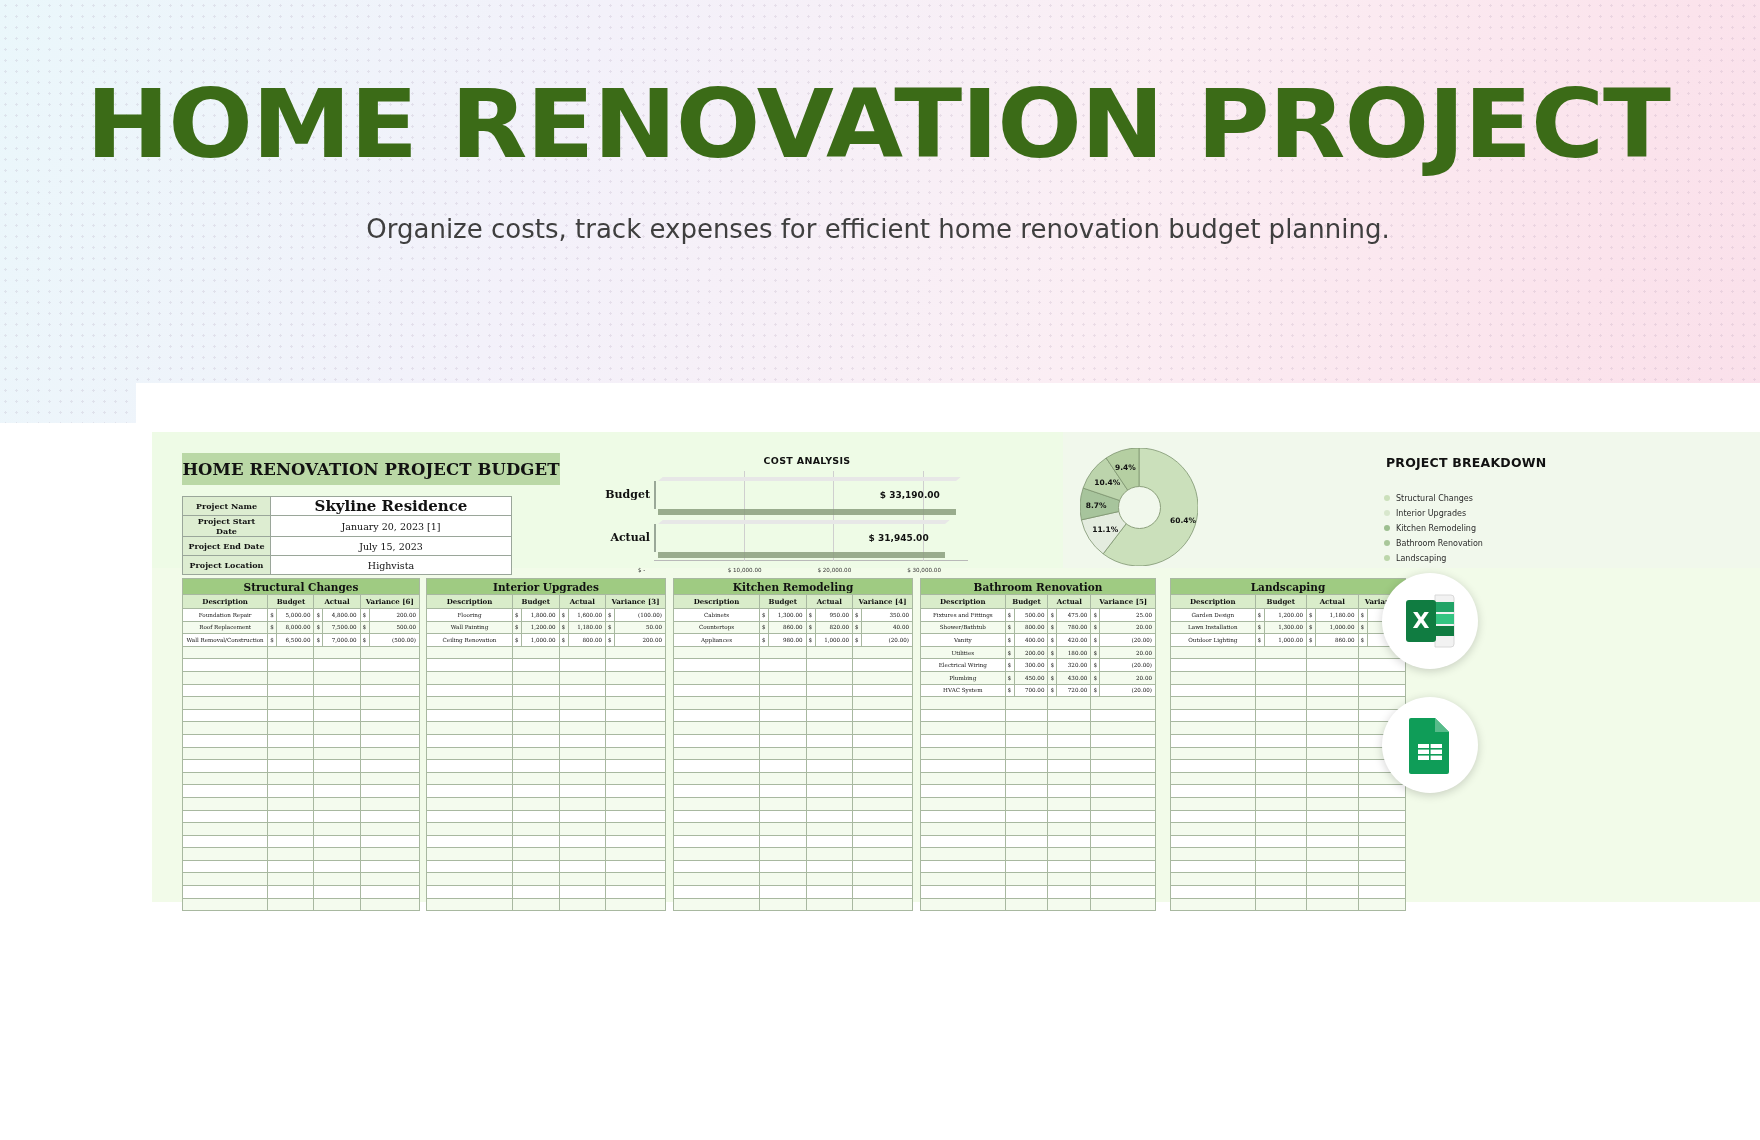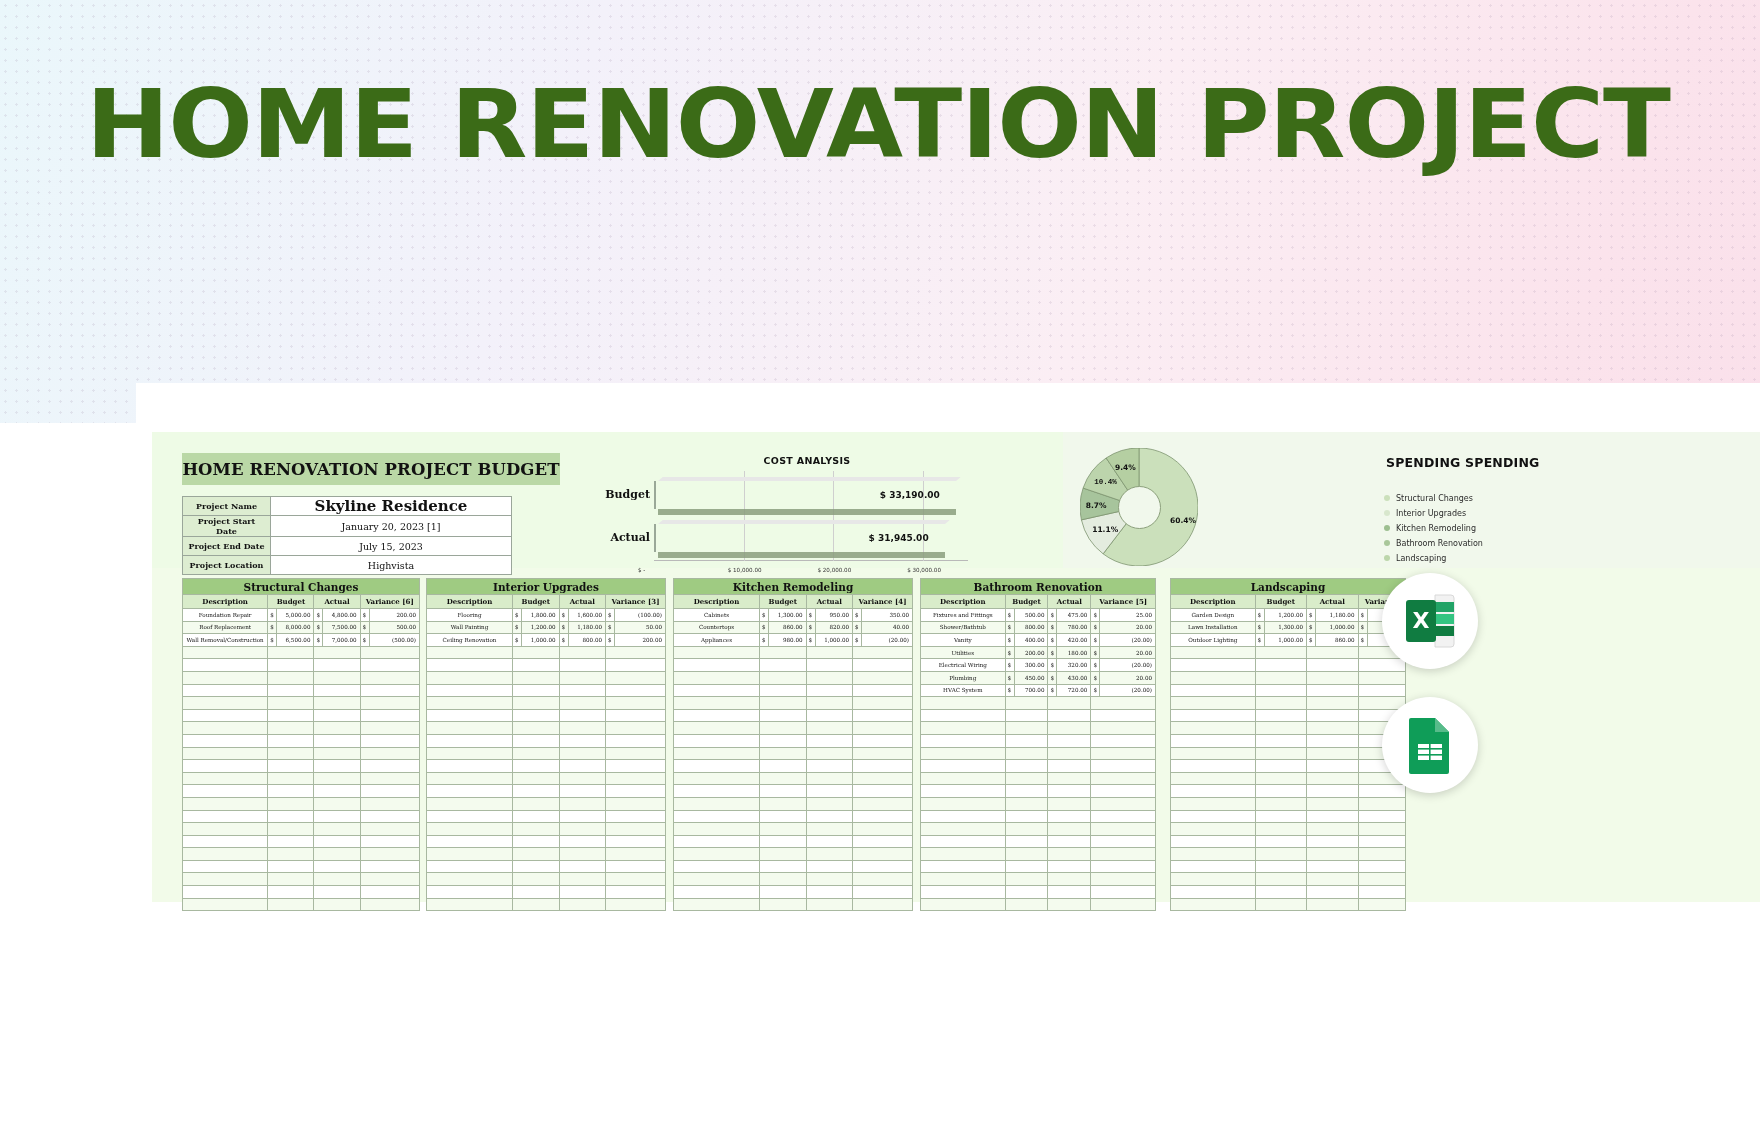--- a/index.html
+++ b/index.html
@@ -231,20 +231,21 @@
   .badge-sheets{ left:1382px; top:697px; width:96px; height:96px; }
 </style>
 </head>
 <body>
 
 <div id="bg"></div>
 <div id="bg-white-left"></div>
 
 <div class="header">
   <div class="title-line1">HOME RENOVATION PROJECT</div>
+  <div class="subtitle">Organize costs, track expenses for efficient home renovation budget planning.</div>
 </div>
 
 <div class="sheet-white"></div>
 <div class="sheet"></div>
 <div class="panel-right"></div>
 <div class="sheet-lower"></div>
 
 <div class="sheet-title">HOME RENOVATION PROJECT BUDGET</div>
 
 <table class="info-table">
@@ -302,26 +303,26 @@
         <path d="M 59 59 L 59.00000000000001 0 A 59 59 0 1 1 23.13211243601834 105.84543352022233 Z" fill="#cbe0bb" stroke="#7d9470" stroke-width="0.8"></path>
         <path d="M 59 59 L 23.13211243601834 105.84543352022233 A 59 59 0 0 1 1.42091104561392 71.8704512423961 Z" fill="#e4ecdf" stroke="#7d9470" stroke-width="0.8"></path>
         <path d="M 59 59 L 1.42091104561392 71.8704512423961 A 59 59 0 0 1 3.121200005310051 40.06432702137474 Z" fill="#a7c49c" stroke="#7d9470" stroke-width="0.8"></path>
         <path d="M 59 59 L 3.121200005310051 40.06432702137474 A 59 59 0 0 1 26.144338627196824 9.994841947447107 Z" fill="#bcd4ac" stroke="#7d9470" stroke-width="0.8"></path>
         <path d="M 59 59 L 26.144338627196824 9.994841947447107 A 59 59 0 0 1 58.999999999999886 0 Z" fill="#b5cfa2" stroke="#7d9470" stroke-width="0.8"></path>
       </svg>
     <div class="donut-hole"></div>
   <div class="slice-lbl" style="left: 90px; top: 68.255px;">60.4%</div>
       <div class="slice-lbl" style="left: 12.199px; top: 77.2391px;">11.1%</div>
       <div class="slice-lbl" style="left: 5.75889px; top: 52.7953px;">8.7%</div>
-      <div class="slice-lbl" style="left: 14.2082px; top: 29.8925px; font-family: Liberation Mono, monospace;">10.4%</div>
+      <div class="slice-lbl" style="left: 14.2082px; top: 29.8925px;">10.4%</div>
       <div class="slice-lbl" style="left: 34.9802px; top: 15.4878px;">9.4%</div>
     </div>
 </div>
 <div class="breakdown">
-  <div class="breakdown-title">SPENDING SPENDING</div>
+  <div class="breakdown-title">PROJECT BREAKDOWN</div>
   <div class="legend" id="legend">
       <div class="legend-row">
         <span class="legend-dot" style="background: rgb(203, 224, 187);"></span>
         <span class="legend-text">Structural Changes</span>
       </div>
       <div class="legend-row">
         <span class="legend-dot" style="background: rgb(216, 231, 205);"></span>
         <span class="legend-text">Interior Upgrades</span>
       </div>
       <div class="legend-row">

